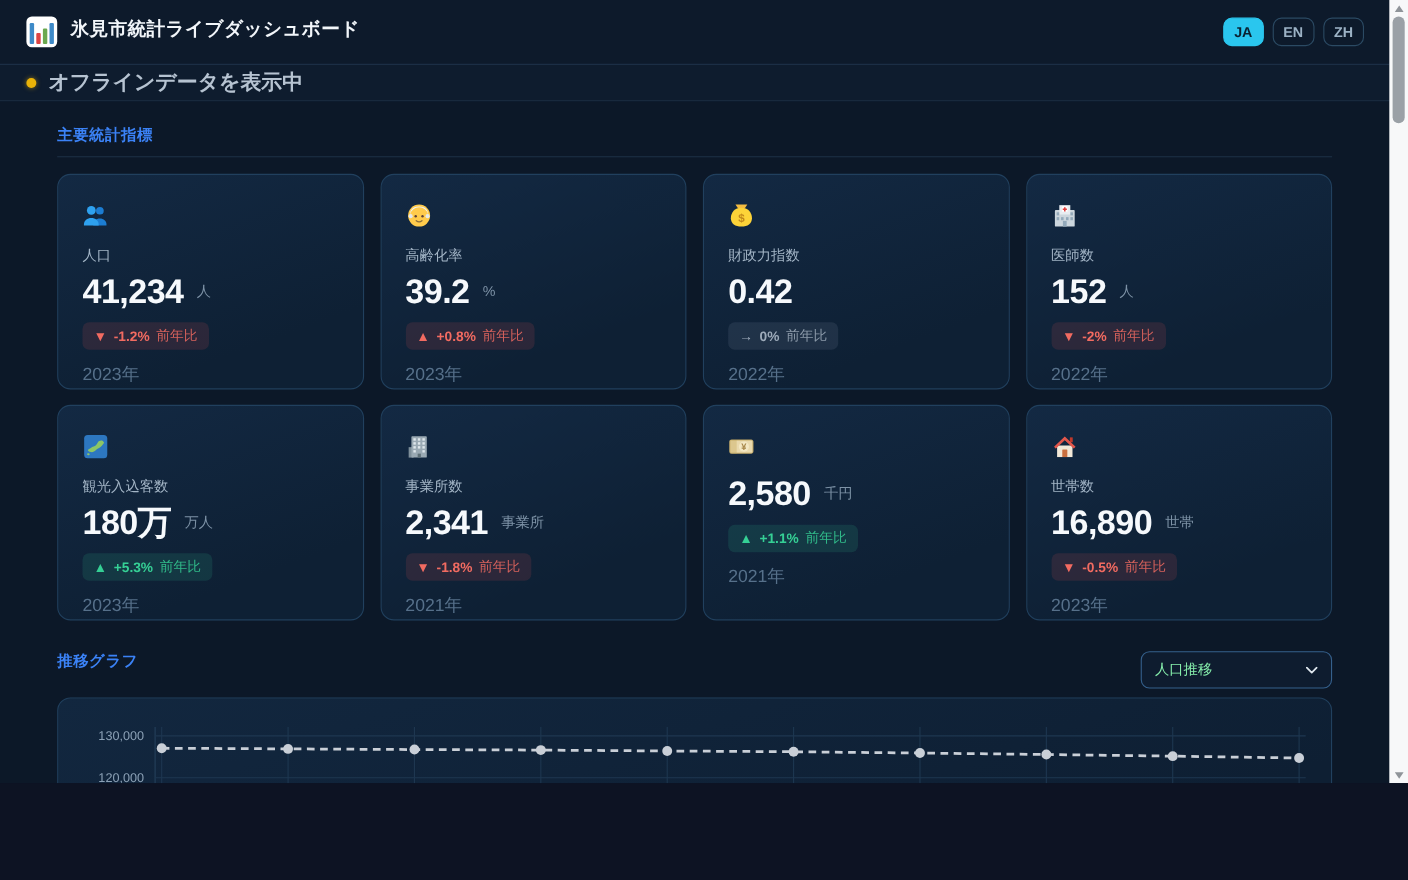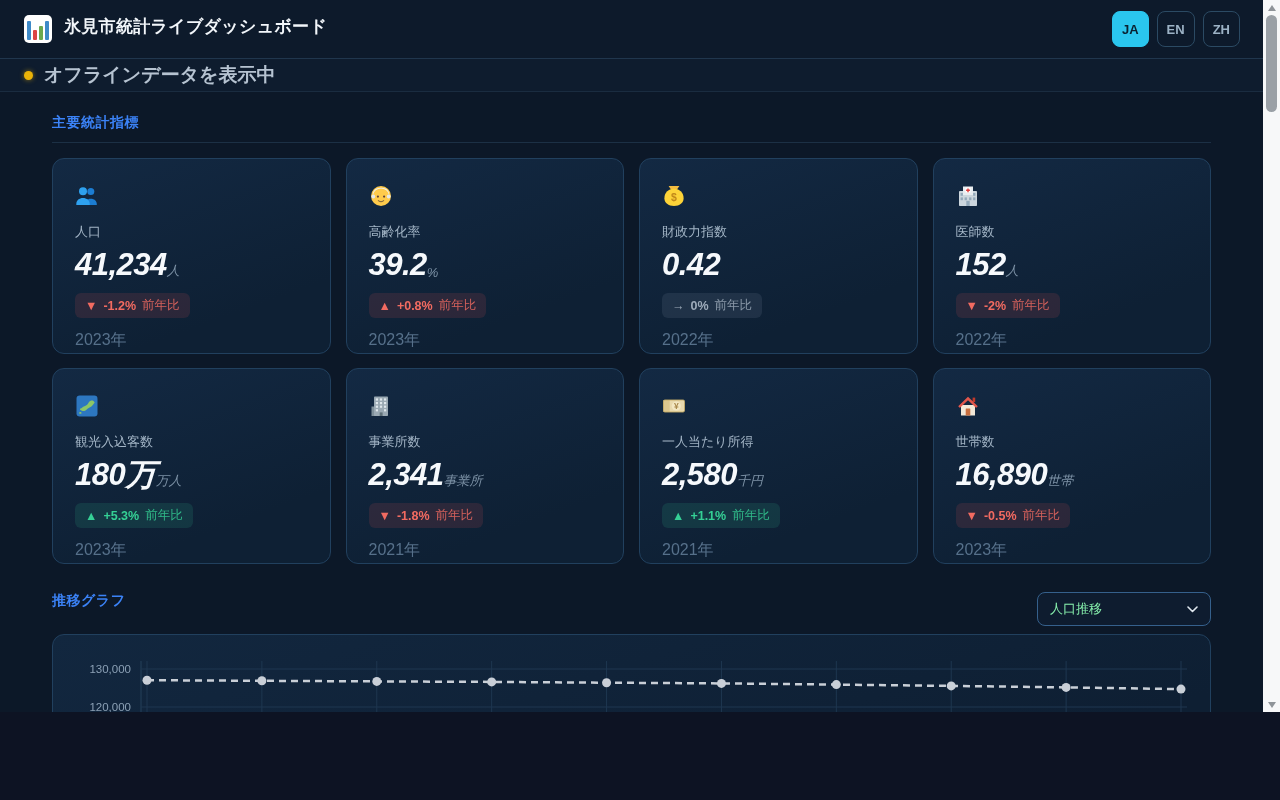--- a/index.html
+++ b/index.html
@@ -14,41 +14,41 @@
   .header-left { display:flex; align-items:flex-start; gap:12px; }
   .logo { width:28px; height:28px; background:#ffffff; border-radius:5px; display:flex;
     align-items:flex-end; justify-content:center; gap:2px; padding-bottom:3px; }
   .logo i { display:block; width:4px; border-radius:1px; }
   .logo .b1 { height:19px; background:#3e8ac8; }
   .logo .b2 { height:10px; background:#dc4444; }
   .logo .b3 { height:14px; background:#6aa84f; }
   .logo .b4 { height:19px; background:#3e8ac8; }
   .app-title { font-size:17px; font-weight:700; color:#f2f6fa; letter-spacing:.3px; }
   .lang-group { display:flex; gap:8px; }
-  .lang { height:36px; min-width:35px; padding:0 9px; border-radius:8px; font-size:13px; font-weight:700;
+  .lang { height:26px; min-width:35px; padding:0 9px; border-radius:8px; font-size:13px; font-weight:700;
     background:transparent; border:1px solid #2b4a63; color:#9cb2c5; font-family:inherit; cursor:pointer; }
   .lang.active { background:#2ac6ee; border-color:#2ac6ee; color:#0a2130; }
 
   
   .status-bar { height:33px; display:flex; align-items:center; gap:11px; padding:0 24px;
     background:#0e1c2e; border-bottom:1px solid #1a2c40; font-size:19px; color:#b6c3d1;font-weight:bold; }
   .dot { width:9px; height:9px; border-radius:50%; background:#eab308; box-shadow:0 0 5px rgba(234,179,8,.6); }
 
   main { padding:0 52px; }
   .section-title { font-size:14px; font-weight:700; color:#3b82f6; letter-spacing:.5px; }
   .kpi-section > .section-title { padding-top:22px; }
   .divider { border-bottom:1px solid #1c3045; margin-top:10px; }
 
   
   .cards-grid { margin-top:15px; display:grid; grid-template-columns:repeat(4,1fr); gap:14px 15px; }
   .card { height:196px; padding:25px 22px 0; border-radius:12px;
     background:linear-gradient(160deg,#132943 0%,#0e2034 75%); border:1px solid #21405e; }
   .card-icon { height:24px; margin-bottom:15px; }
   .card-label { font-size:13px; color:#a3b5c6; margin-bottom:8px; }
-  .value-row { display:flex; align-items:flex-end; gap:0; margin-bottom:13px;font-style:italic; }
+  .value-row { display:flex; align-items:center; gap:12px; margin-bottom:13px; }
   .value { font-size:31px; font-weight:700; color:#f6f9fc; letter-spacing:-.5px; line-height:1; }
   .unit { font-size:13px; color:#7d92a6; }
   .badge-row { margin-bottom:12px; }
   .badge { display:inline-flex; align-items:center; gap:6px; border-radius:6px; padding:4px 10px; font-size:12.5px; }
   .badge .arrow, .badge .pct { font-weight:700; }
   .badge .cmp { font-weight:400; opacity:.85; }
   .badge.bad { background:rgba(240,82,82,.13); color:#f26b61; }
   .badge.good { background:rgba(52,211,153,.13); color:#35d095; }
   .badge.neutral { background:rgba(148,163,184,.13); color:#9dabba; }
   .card-year { font-size:16px; color:#56708a; }
@@ -267,21 +267,20 @@
             <div class="card">
               <div class="card-icon">
                 <svg viewBox="0 0 24 24" width="24" height="24">
                   <rect x="1.5" y="6" width="21" height="12" rx="1.4" fill="#e9d9ad"></rect>
                   <rect x="1.5" y="6" width="6.2" height="12" fill="#dcc78e"></rect>
                   <circle cx="14.3" cy="12" r="4.6" fill="#f3e7c3"></circle>
                   <text x="14.3" y="15.1" font-size="8.5" font-weight="bold" fill="#a8874a" text-anchor="middle">¥</text>
                   <rect x="1.5" y="6" width="21" height="12" rx="1.4" fill="none" stroke="#c5ab66" stroke-width="0.9"></rect>
                 </svg>
               </div>
-              <div class="card-label">一人当たり所得</div>
               <div class="value-row">
                 <span class="value">2,580</span>
                 <span class="unit">千円</span>
               </div>
               <div class="badge-row"><span class="badge good">
                 <span class="arrow">▲</span>
                 <span class="pct">+1.1%</span>
                 <span class="cmp">前年比</span>
               </span></div>
               <div class="card-year">2021年</div>

